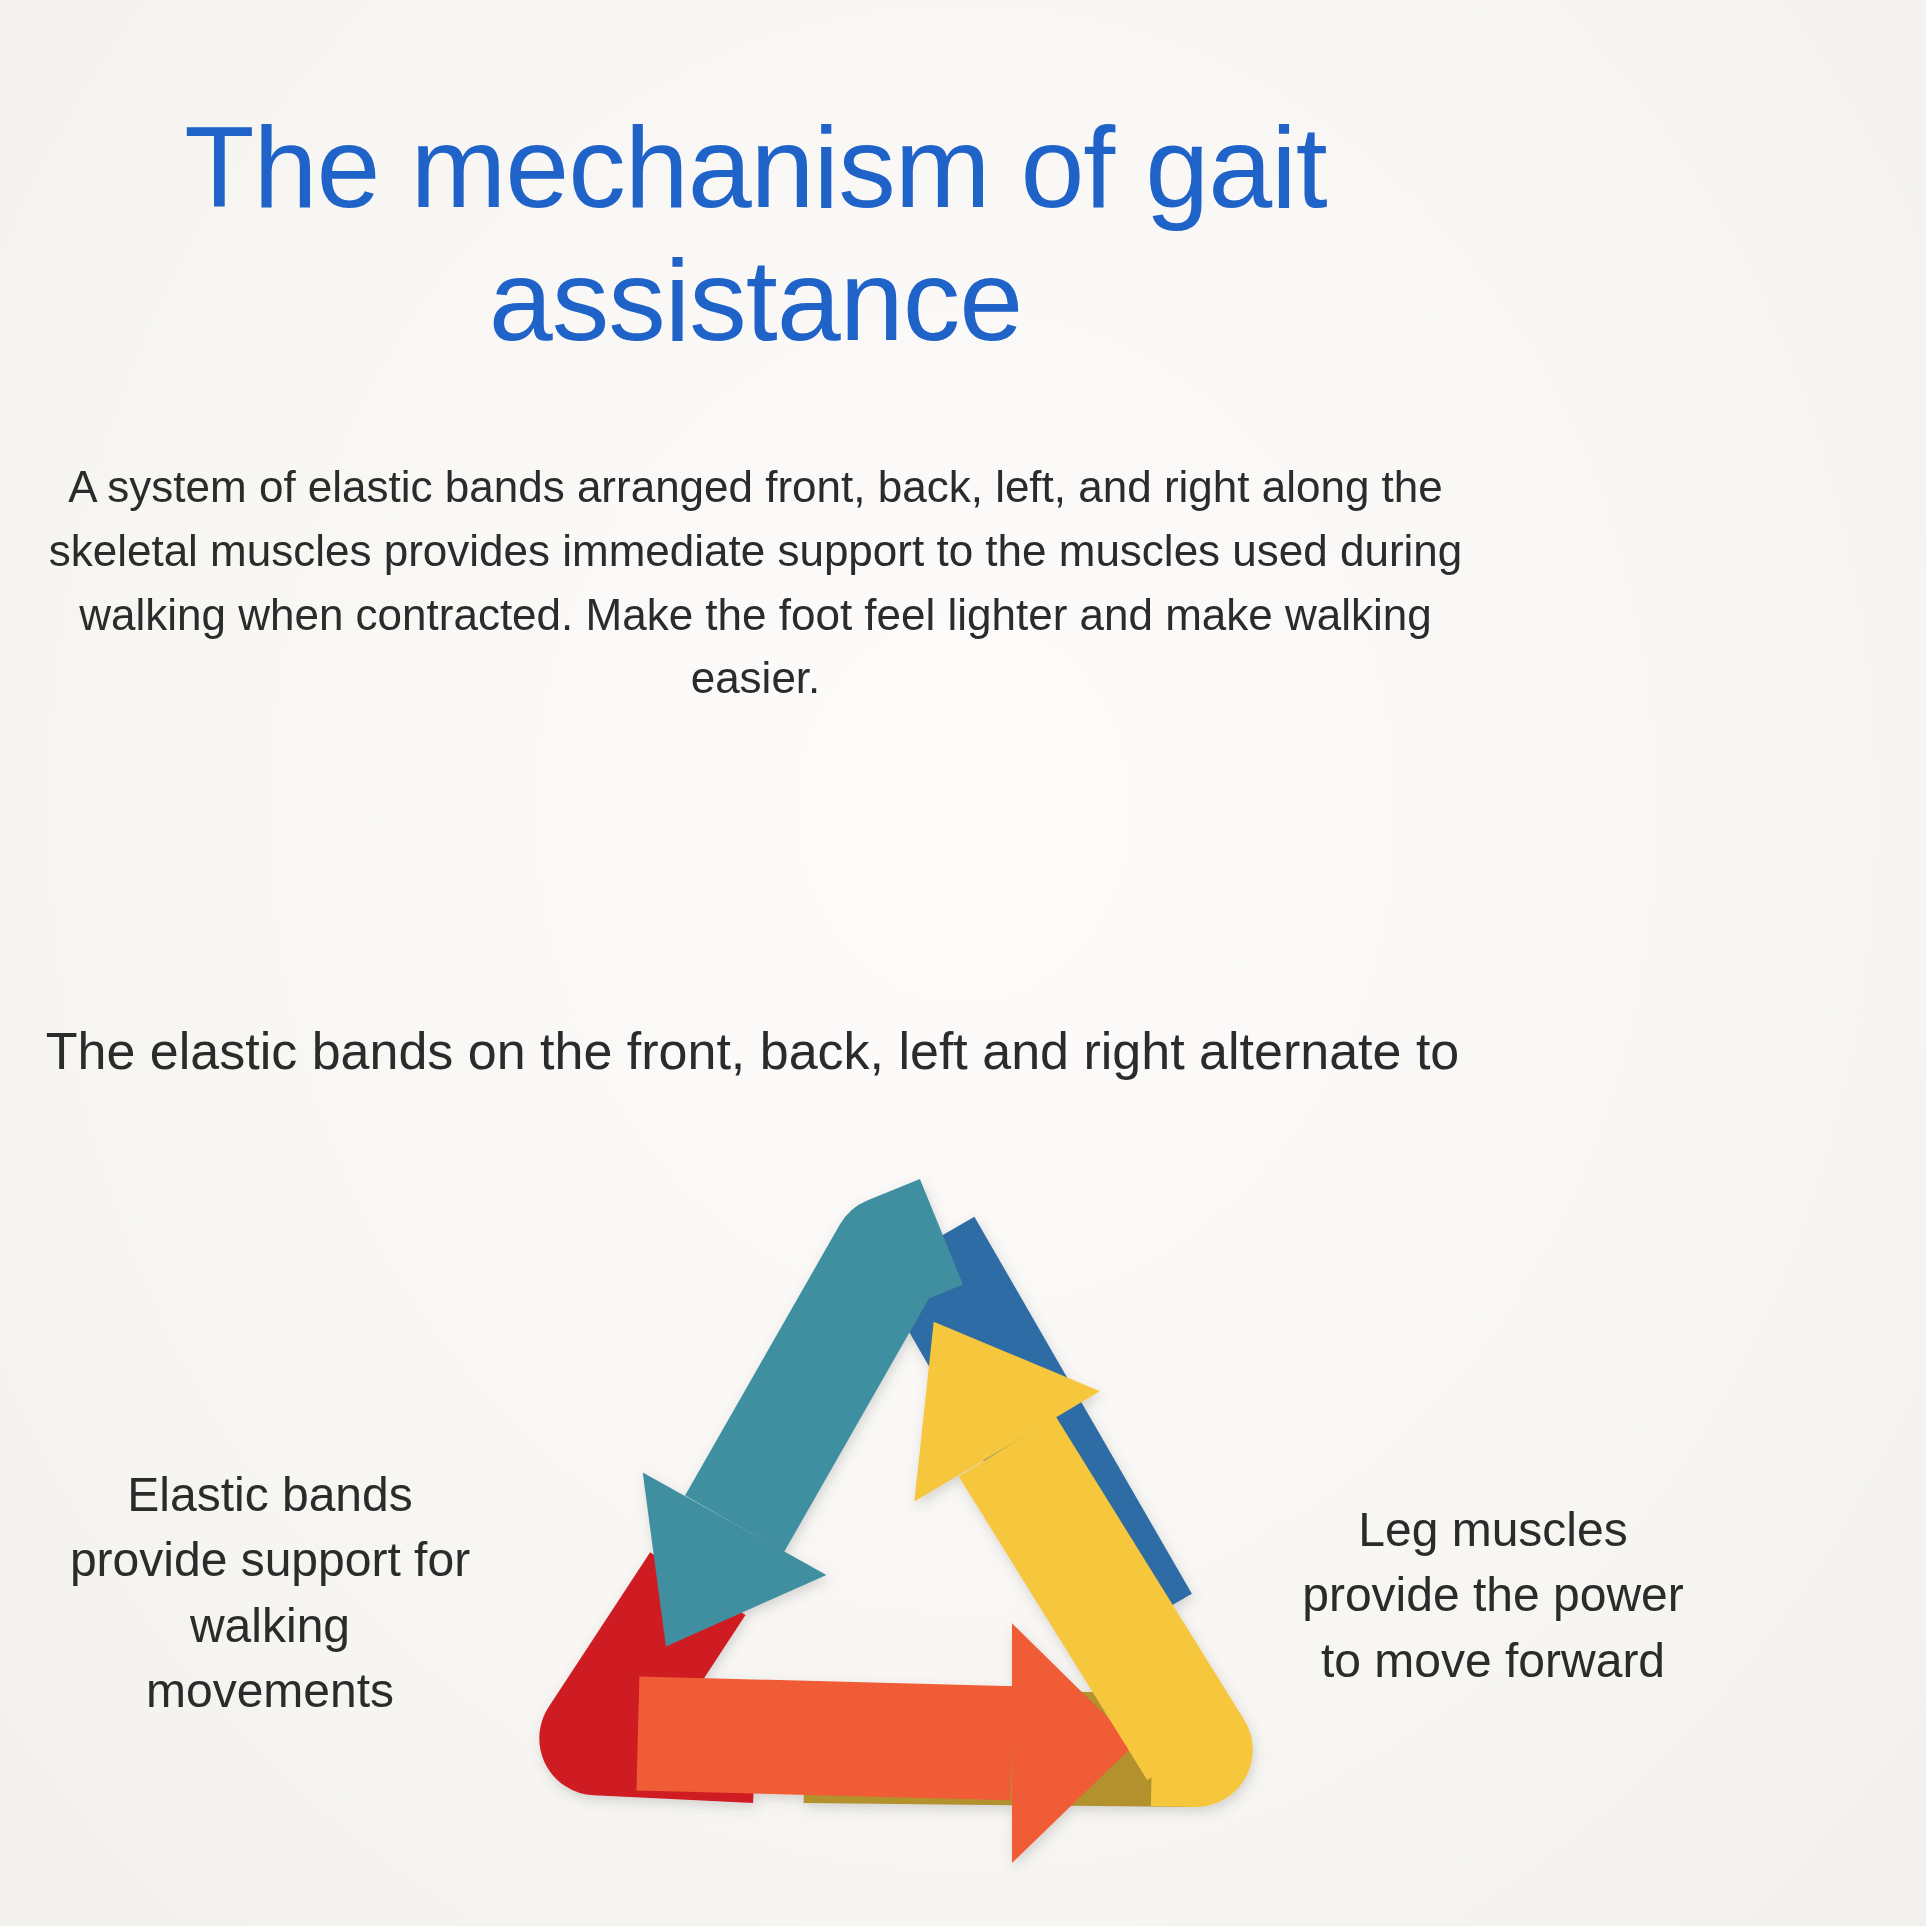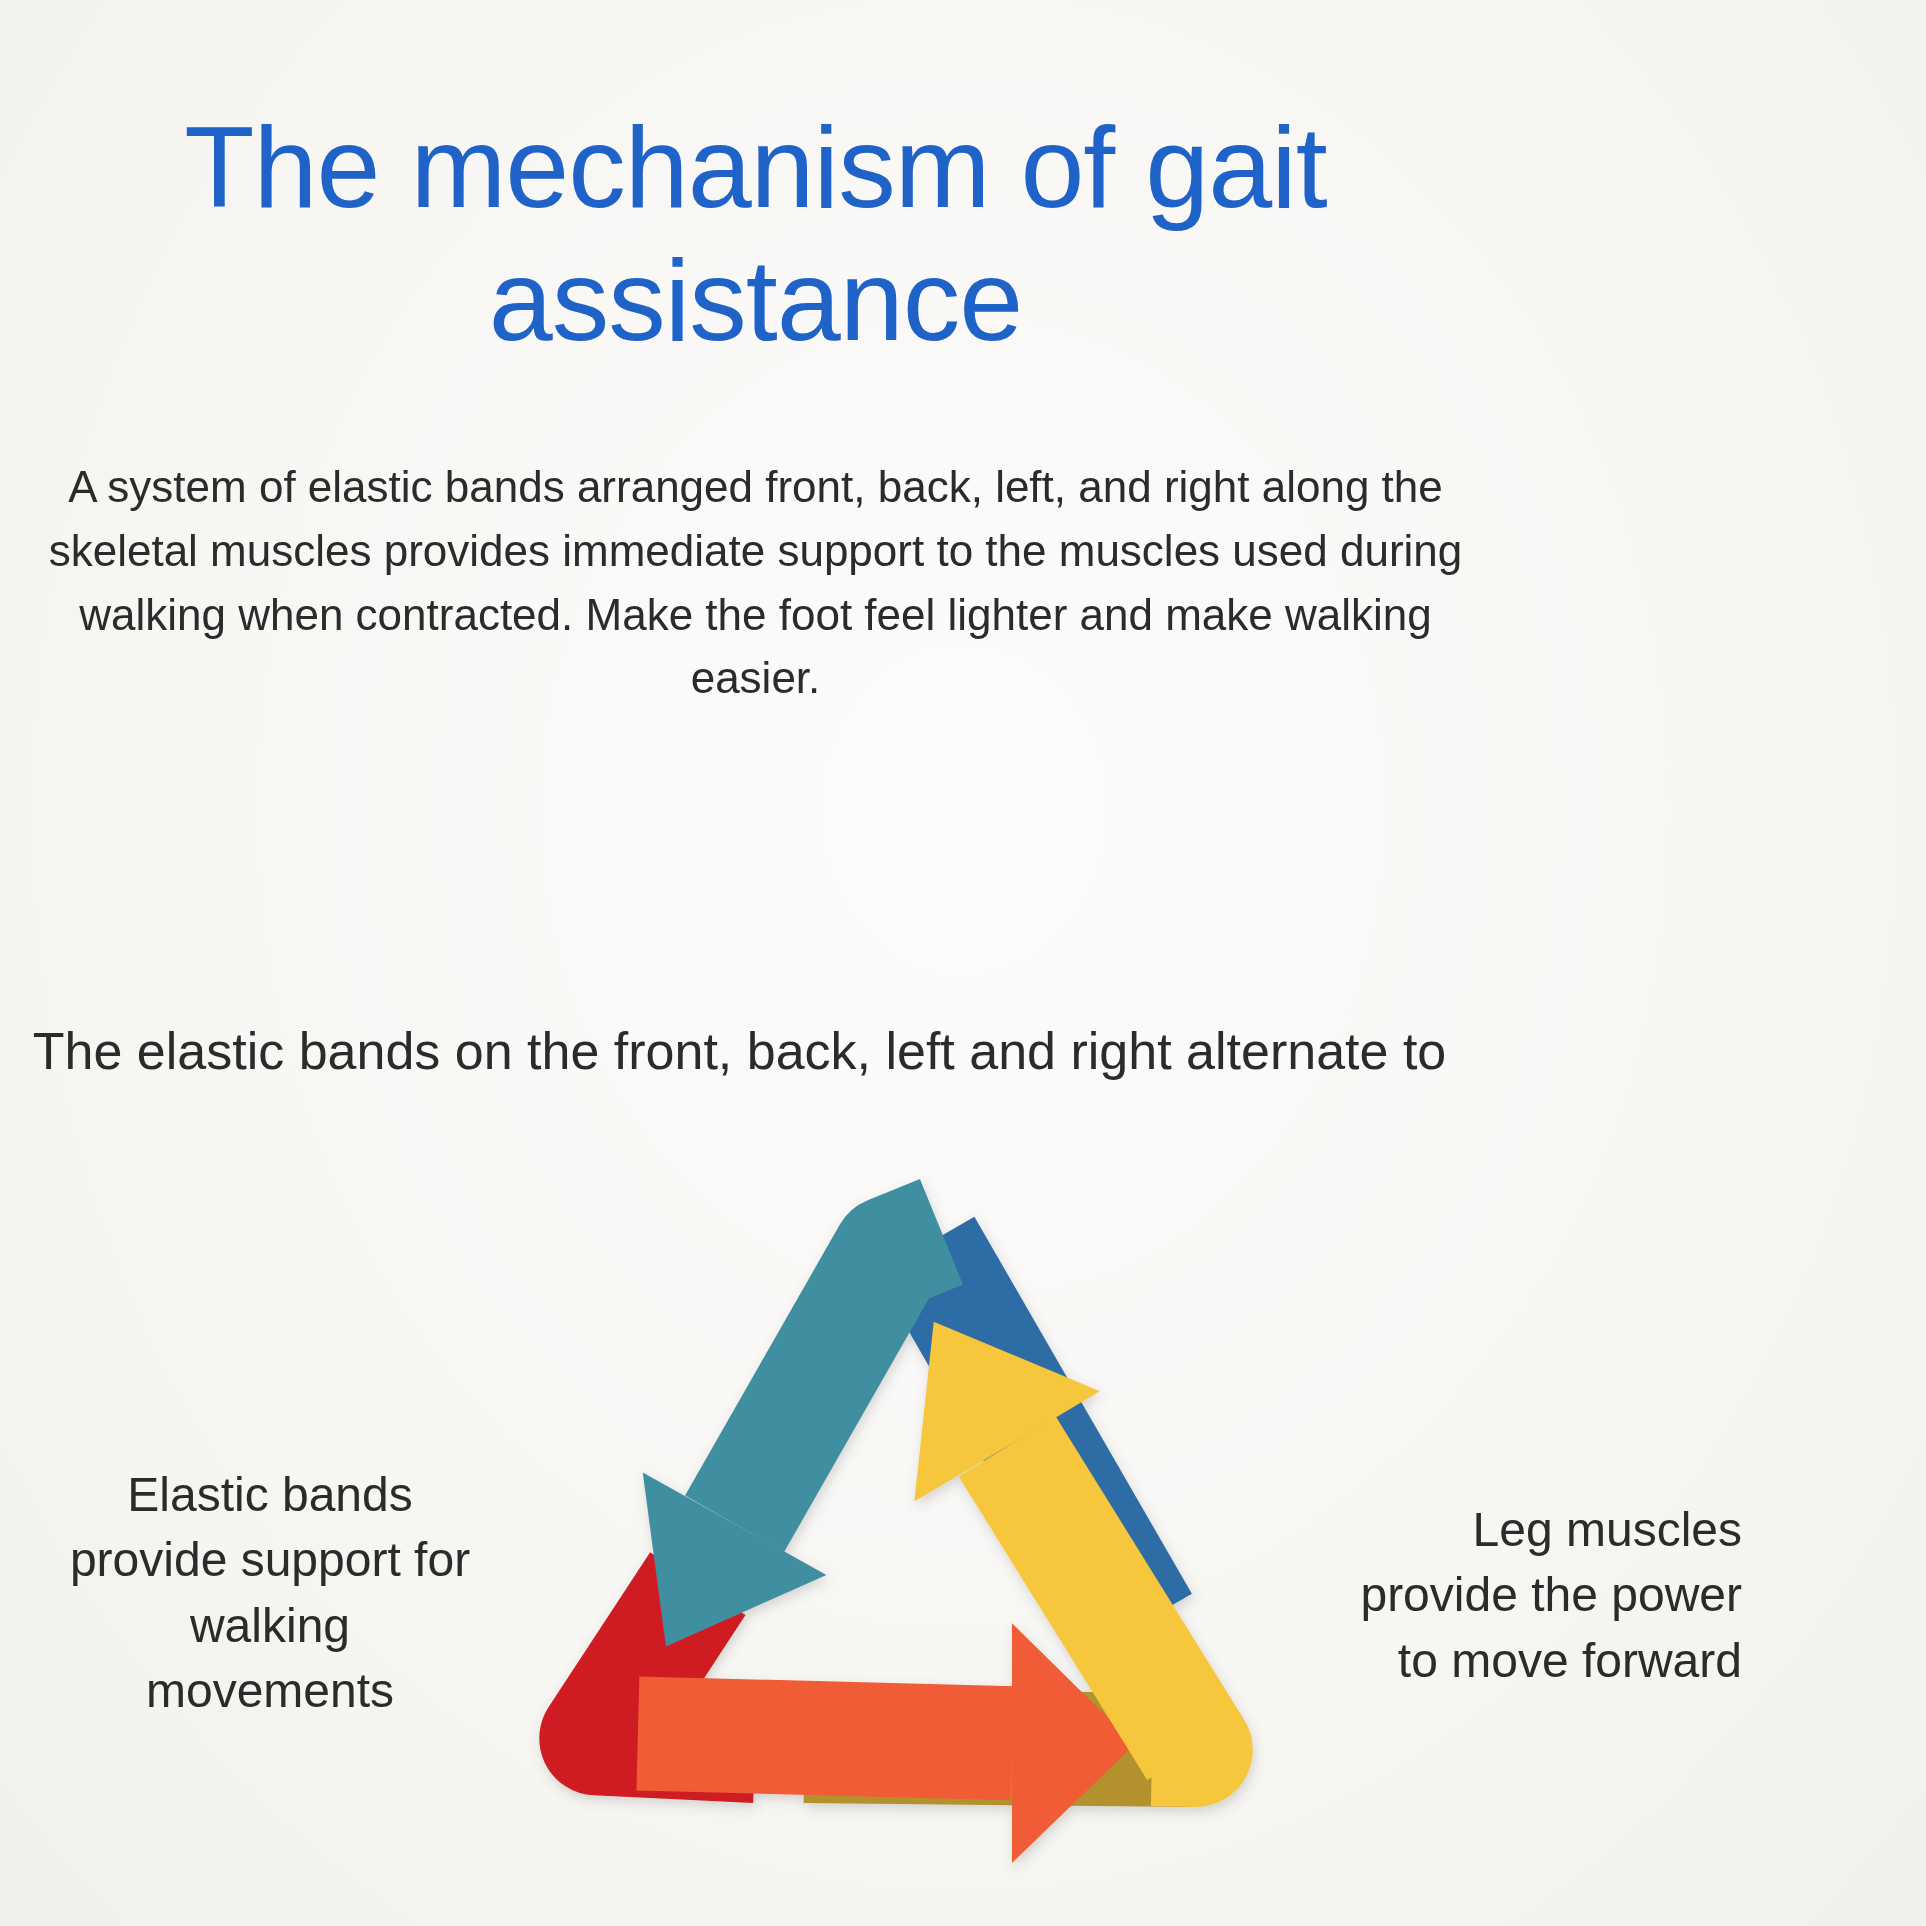--- a/index.html
+++ b/index.html
@@ -23,39 +23,39 @@
   }
   .intro {
     position: absolute;
     left: 33px; top: 411px; width: 1445px;
     font-size: 44px;
     line-height: 1.45;
     text-align: center;
   }
   .subtitle {
     position: absolute;
-    left: 7px; top: 1014px; width: 1465px;
+    left: 20px; top: 1014px; width: 1465px;
     font-size: 52px;
     line-height: 1.45;
     text-align: center;
   }
   .subtitle span { display: block; }
   .diagram {
     position: absolute;
     left: 485px; top: 1168px;
     width: 851px; height: 754px;
   }
   .side-label {
     position: absolute;
     font-size: 48px;
     line-height: 1.36;
     text-align: center;
   }
   .label-left  { left: 62px;  top: 1462px; width: 416px; }
-  .label-right { left: 1356px; top: 1497px; width: 386px; text-align: right; }
+  .label-right { left: 1300px; top: 1497px; width: 386px; }
 </style>
 </head>
 <body>
 
 <div class="page">
 
   <h1 class="title" style="color: rgb(31, 99, 200);">The mechanism of gait assistance</h1>
 
   <p class="intro">A system of elastic bands arranged front, back, left, and right along the skeletal muscles provides immediate support to the muscles used during walking when contracted. Make the foot feel lighter and make walking easier.</p>
 

